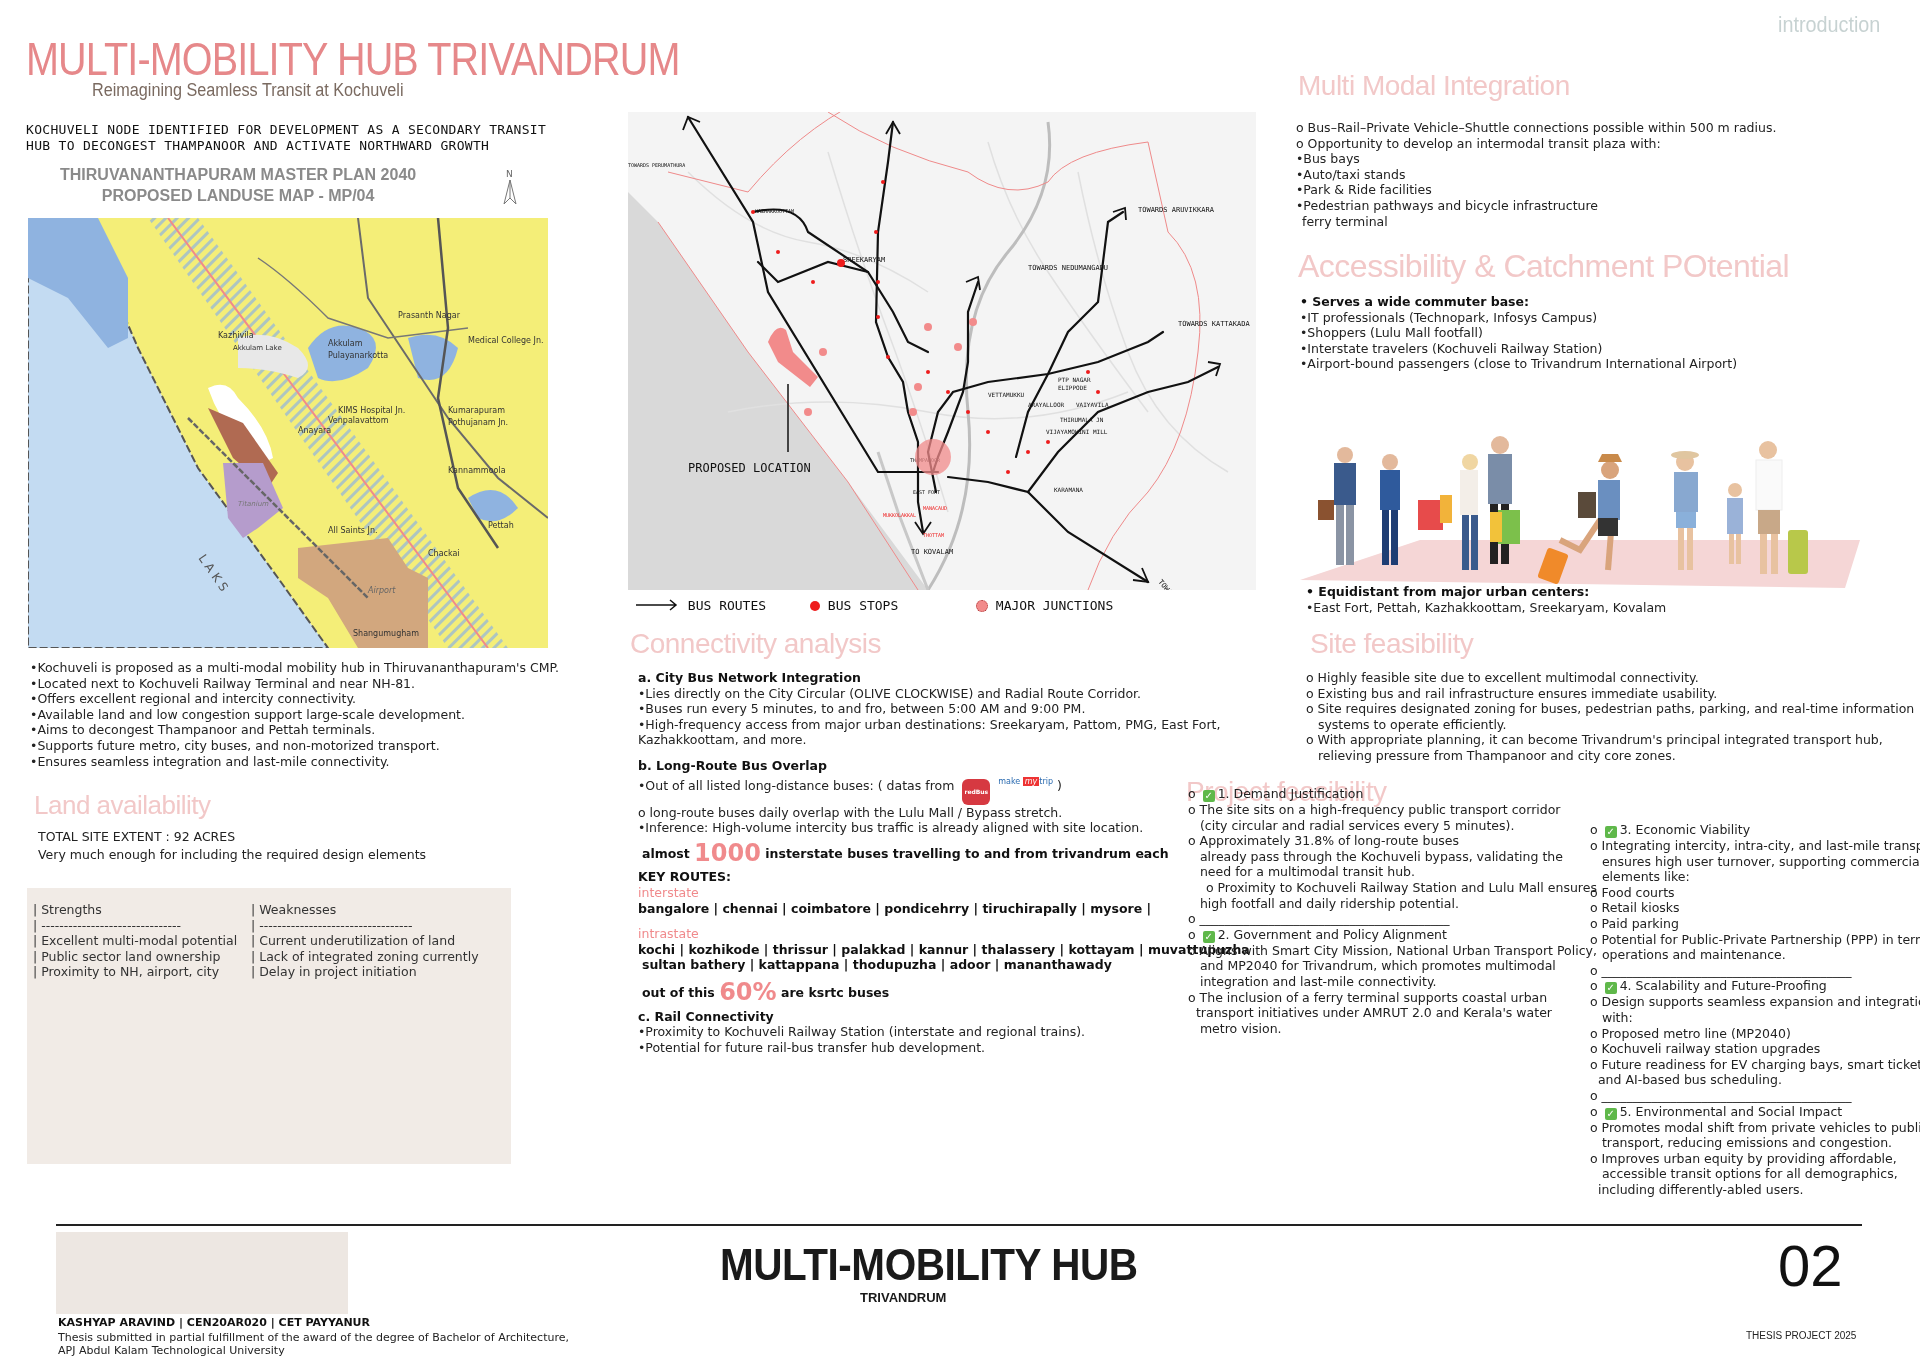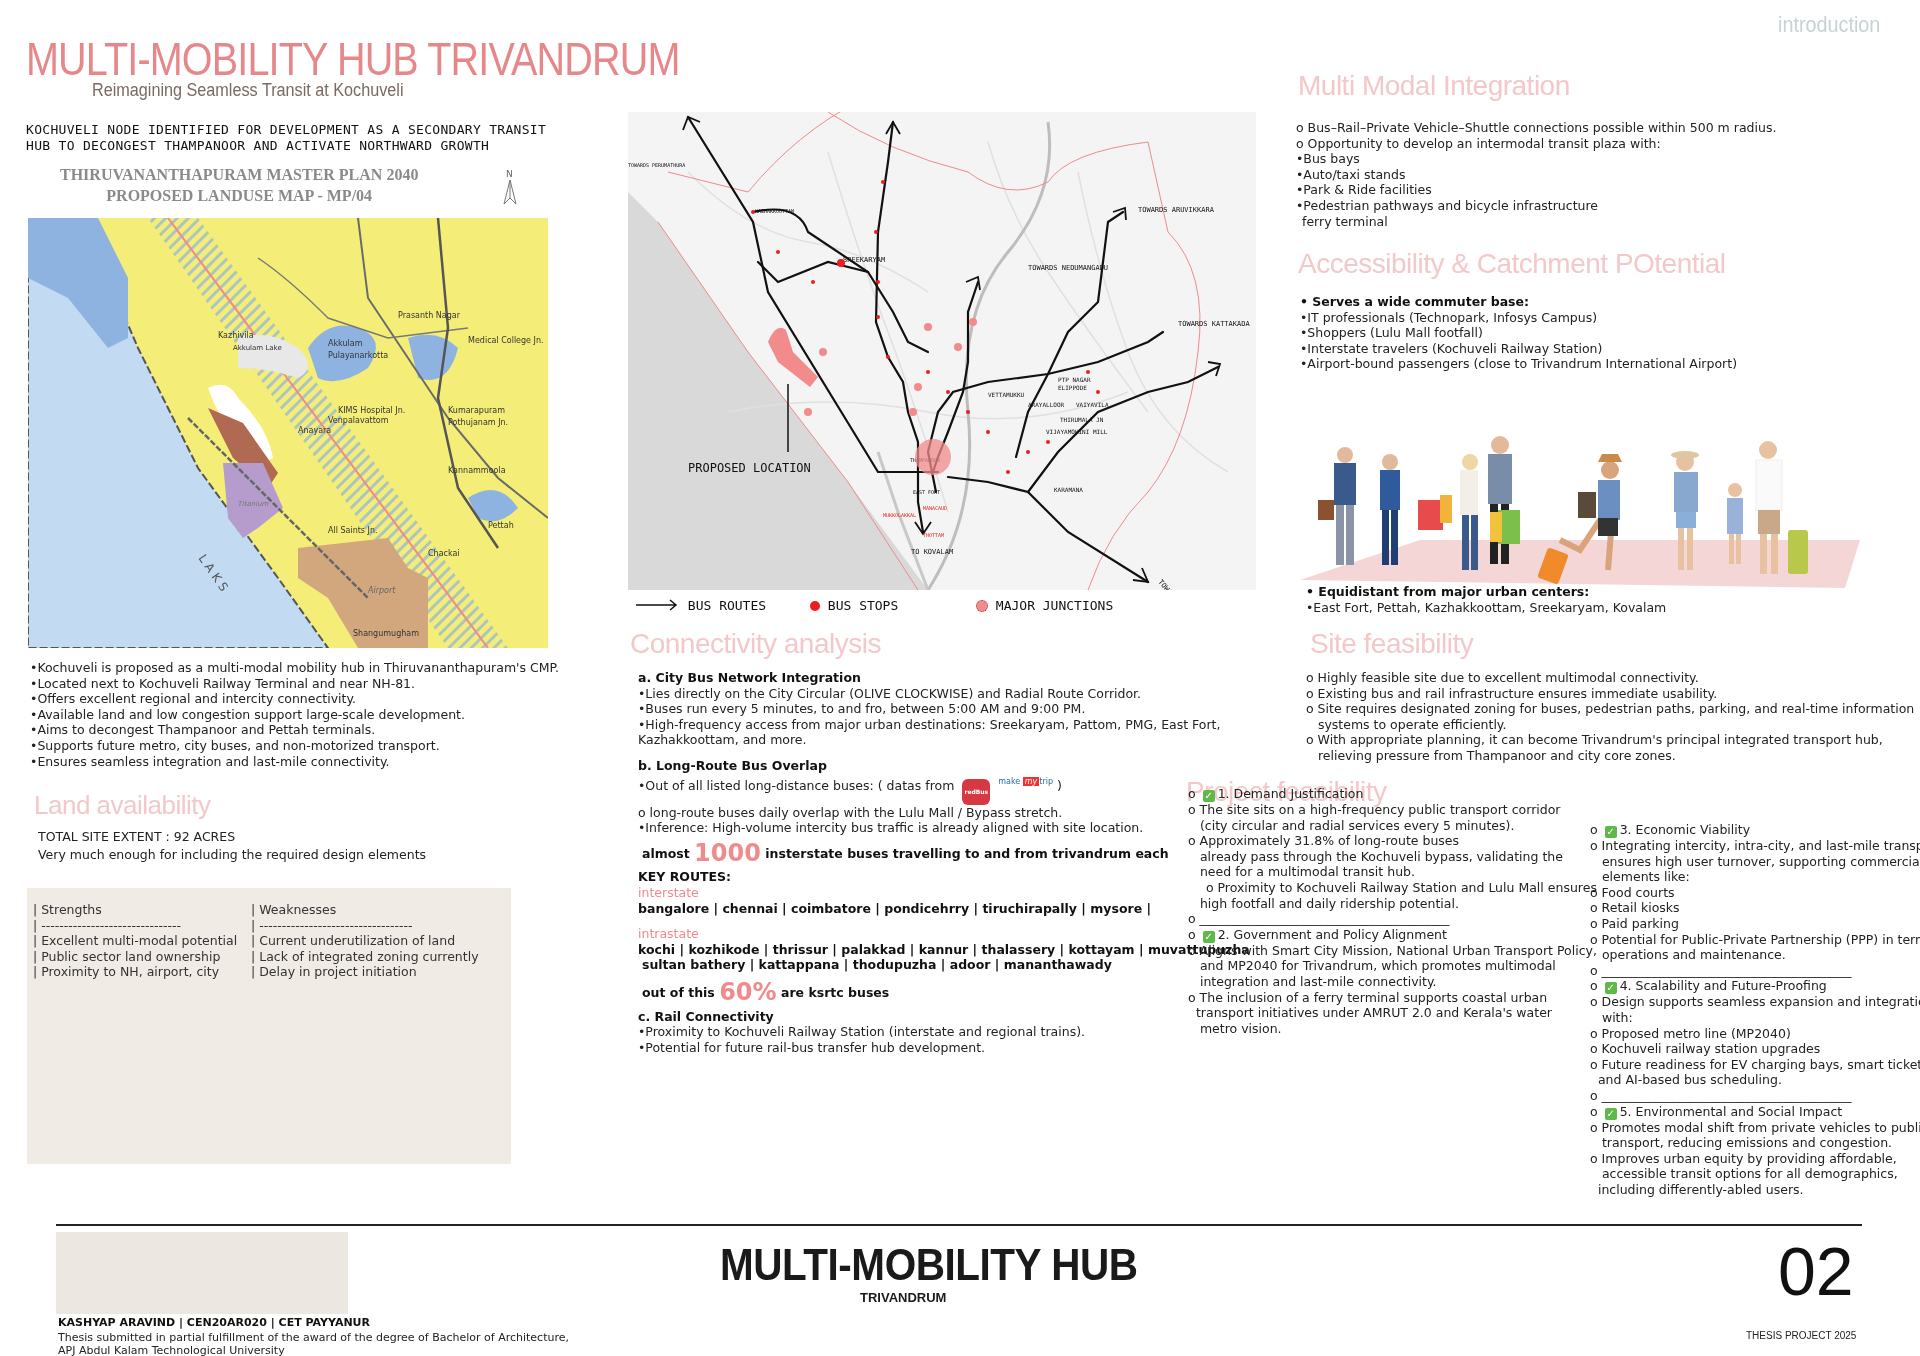--- a/index.html
+++ b/index.html
@@ -8,21 +8,21 @@
   .abs{position:absolute}
   .pinkhead{font-family:"Liberation Sans",sans-serif;color:#f2c8c8;font-weight:normal;letter-spacing:-0.5px}
   .body-txt{font-size:12.5px;line-height:15.6px;color:#222}
   .body-txt div{white-space:nowrap}
   .ind{padding-left:10px}
 
   
   #main-title{left:26px;top:32px;font-family:"Liberation Sans",sans-serif;font-size:46px;color:#e6888a;letter-spacing:-1px;transform:scaleX(0.86);transform-origin:left top;white-space:nowrap;font-weight:normal}
   #subtitle{left:92px;top:80px;font-family:"Liberation Sans",sans-serif;font-size:18px;color:#7a6a60;transform:scaleX(0.9);transform-origin:left top;white-space:nowrap}
   #tagline{left:26px;top:122px;font-family:"DejaVu Sans Mono",monospace;font-size:13px;line-height:16px;color:#111;text-transform:uppercase;letter-spacing:0.3px;white-space:nowrap}
-  #mp-title{left:60px;top:164px;font-family:Liberation Serif, serif;font-weight:bold;font-size:16px;line-height:21px;color:#8a8a8a;text-align:center}
+  #mp-title{left:60px;top:164px;font-family:Liberation Sans, sans-serif;font-weight:bold;font-size:16px;line-height:21px;color:#8a8a8a;text-align:center}
   #north-arrow{left:500px;top:168px;width:20px;height:40px}
 
   
   #landuse-map{left:28px;top:218px;width:520px;height:430px;background:#f6f07a;overflow:hidden}
 
   
   #intro-list{left:30px;top:660px}
 
   #land-head{left:34px;top:790px;font-size:26px}
   #land-txt{left:38px;top:828px;font-size:12.5px;line-height:18px}
@@ -40,39 +40,39 @@
   #conn-body{left:638px;top:670px}
   .subhead{font-weight:bold;font-size:12.5px;color:#111}
   .pink-small{color:#f08a8c;font-size:12.5px}
   .bold-list{font-weight:bold;font-size:12.5px;color:#111}
   .big-num{color:#f08a8c;font-weight:bold;font-size:24px;vertical-align:-3px}
 
   
   #intro-tag{left:1778px;top:12px;font-size:22px;color:#c7d2d2;font-family:"Liberation Sans",sans-serif;transform:scaleX(0.9);transform-origin:left top}
   #mmi-head{left:1298px;top:70px;font-size:28px}
   #mmi-body{left:1296px;top:120px}
-  #acc-head{left:1298px;top:248px;font-size:28px}
+  #acc-head{left:1298px;top:248px;font-size:32px}
   #acc-body{left:1300px;top:294px}
   #people{left:1290px;top:400px;width:625px;height:190px}
   #equi-body{left:1306px;top:584px}
   #site-head{left:1310px;top:628px;font-size:28px}
   #site-body{left:1306px;top:670px}
   #proj-head{left:1186px;top:776px;font-size:28px}
   #proj-col1{left:1188px;top:786px}
   #proj-col2{left:1590px;top:822px}
   .chk{display:inline-block;width:12px;height:12px;background:#5fb84a;border-radius:2px;color:#fff;font-size:10px;line-height:12px;text-align:center;margin:0 3px;vertical-align:-1px}
 
   
   #footer-line{left:56px;top:1224px;width:1806px;height:2px;background:#222}
   #footer-box{left:56px;top:1232px;width:292px;height:82px;background:#ede7e2}
   #author{left:58px;top:1316px;font-size:11px;font-weight:bold;color:#111;white-space:nowrap}
   #thesis-note{left:58px;top:1331px;font-size:11px;line-height:13px;color:#222;white-space:nowrap}
   #footer-title{left:720px;top:1240px;font-family:"Liberation Sans",sans-serif;font-weight:bold;font-size:44px;color:#1a1a1a;letter-spacing:-0.5px;transform:scaleX(0.92);transform-origin:left top;white-space:nowrap}
   #footer-sub{left:860px;top:1290px;font-family:"Liberation Sans",sans-serif;font-weight:bold;font-size:13px;color:#1a1a1a}
-  #page-no{left:1778px;top:1232px;font-family:"Liberation Sans",sans-serif;font-size:68px;color:#111;font-weight:normal}
+  #page-no{left:1778px;top:1232px;font-family:"Liberation Sans",sans-serif;font-size:58px;color:#111;font-weight:normal}
   #thesis-year{left:1746px;top:1330px;font-size:10px;color:#222;font-family:"Liberation Sans",sans-serif}
 </style>
 </head>
 <body>
 
 <div id="main-title" class="abs">MULTI-MOBILITY HUB TRIVANDRUM</div>
 <div id="subtitle" class="abs">Reimagining Seamless Transit at Kochuveli</div>
 <div id="tagline" class="abs">
   <div>Kochuveli node identified for development as a secondary transit</div>
   <div>hub to decongest Thampanoor and activate northward growth</div>

